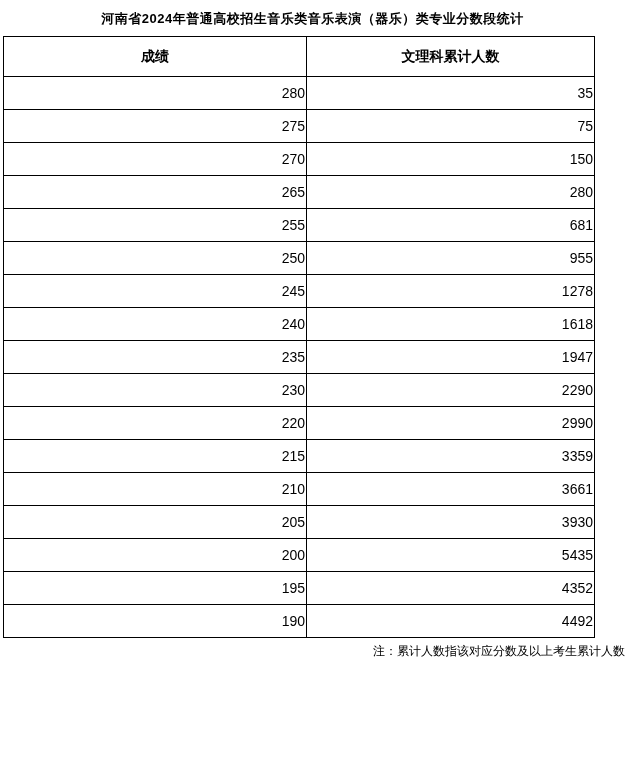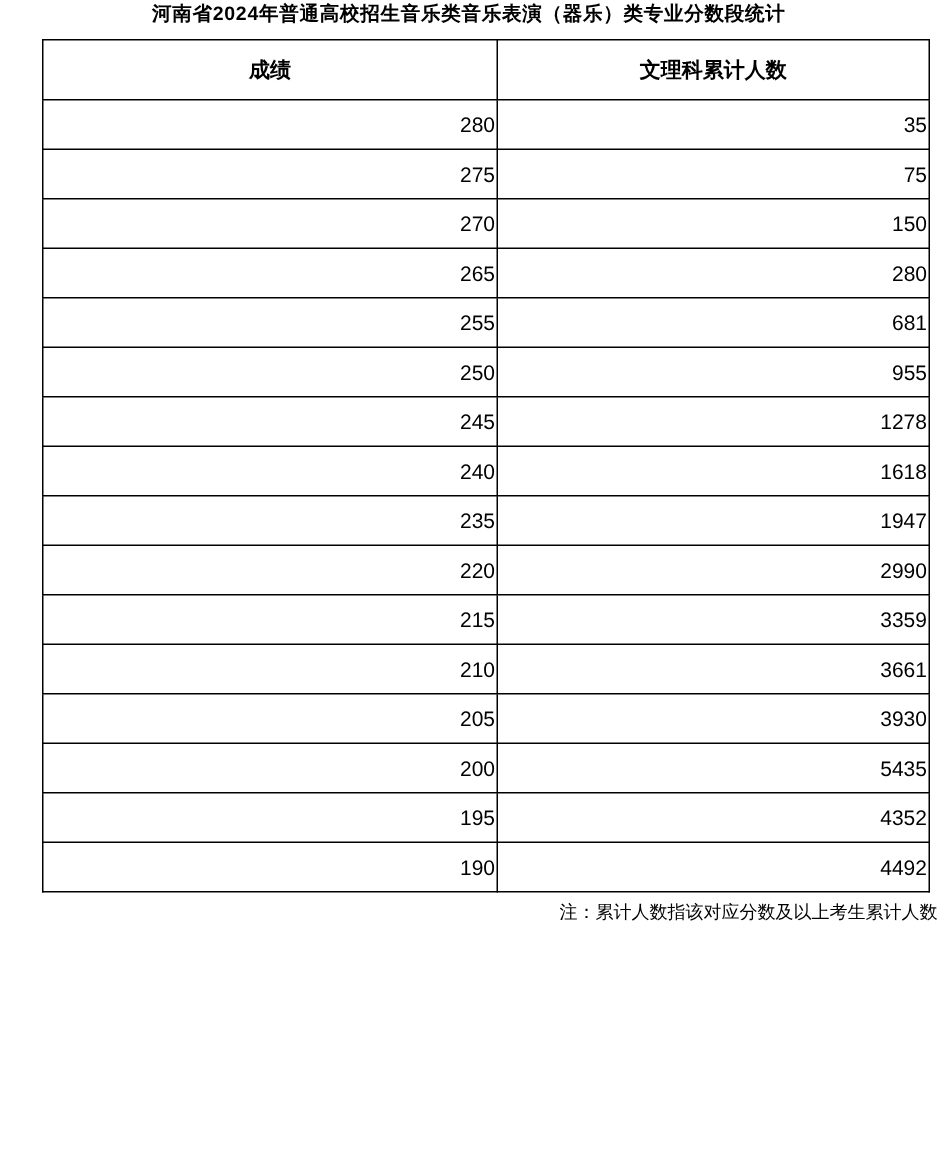--- a/index.html
+++ b/index.html
@@ -10,31 +10,31 @@
     color: #000000;
   }
   .page {
     width: 625px;
     height: 776px;
     background: #ffffff;
     box-sizing: border-box;
     overflow: hidden;
   }
   .title {
-    padding-top: 1px;
+    padding-top: 11px;
     margin-bottom: 9px;
     text-align: center;
     font-size: 13px;
     font-weight: bold;
     line-height: 16px;
     letter-spacing: 0.5px;
   }
   table.score-table {
     border-collapse: collapse;
-    margin-left: 28px;
+    margin-left: 3px;
     width: 591px;
     table-layout: fixed;
     border-radius: 24px;
   }
   table.score-table th,
   table.score-table td {
     border: 1px solid #000000;
     font-size: 14px;
     box-sizing: border-box;
   }
@@ -108,20 +108,24 @@
         </tr>
         <tr>
           <td>240</td>
           <td>1618</td>
         </tr>
         <tr>
           <td>235</td>
           <td>1947</td>
         </tr>
         <tr>
+          <td>230</td>
+          <td>2290</td>
+        </tr>
+        <tr>
           <td>220</td>
           <td>2990</td>
         </tr>
         <tr>
           <td>215</td>
           <td>3359</td>
         </tr>
         <tr>
           <td>210</td>
           <td>3661</td>

